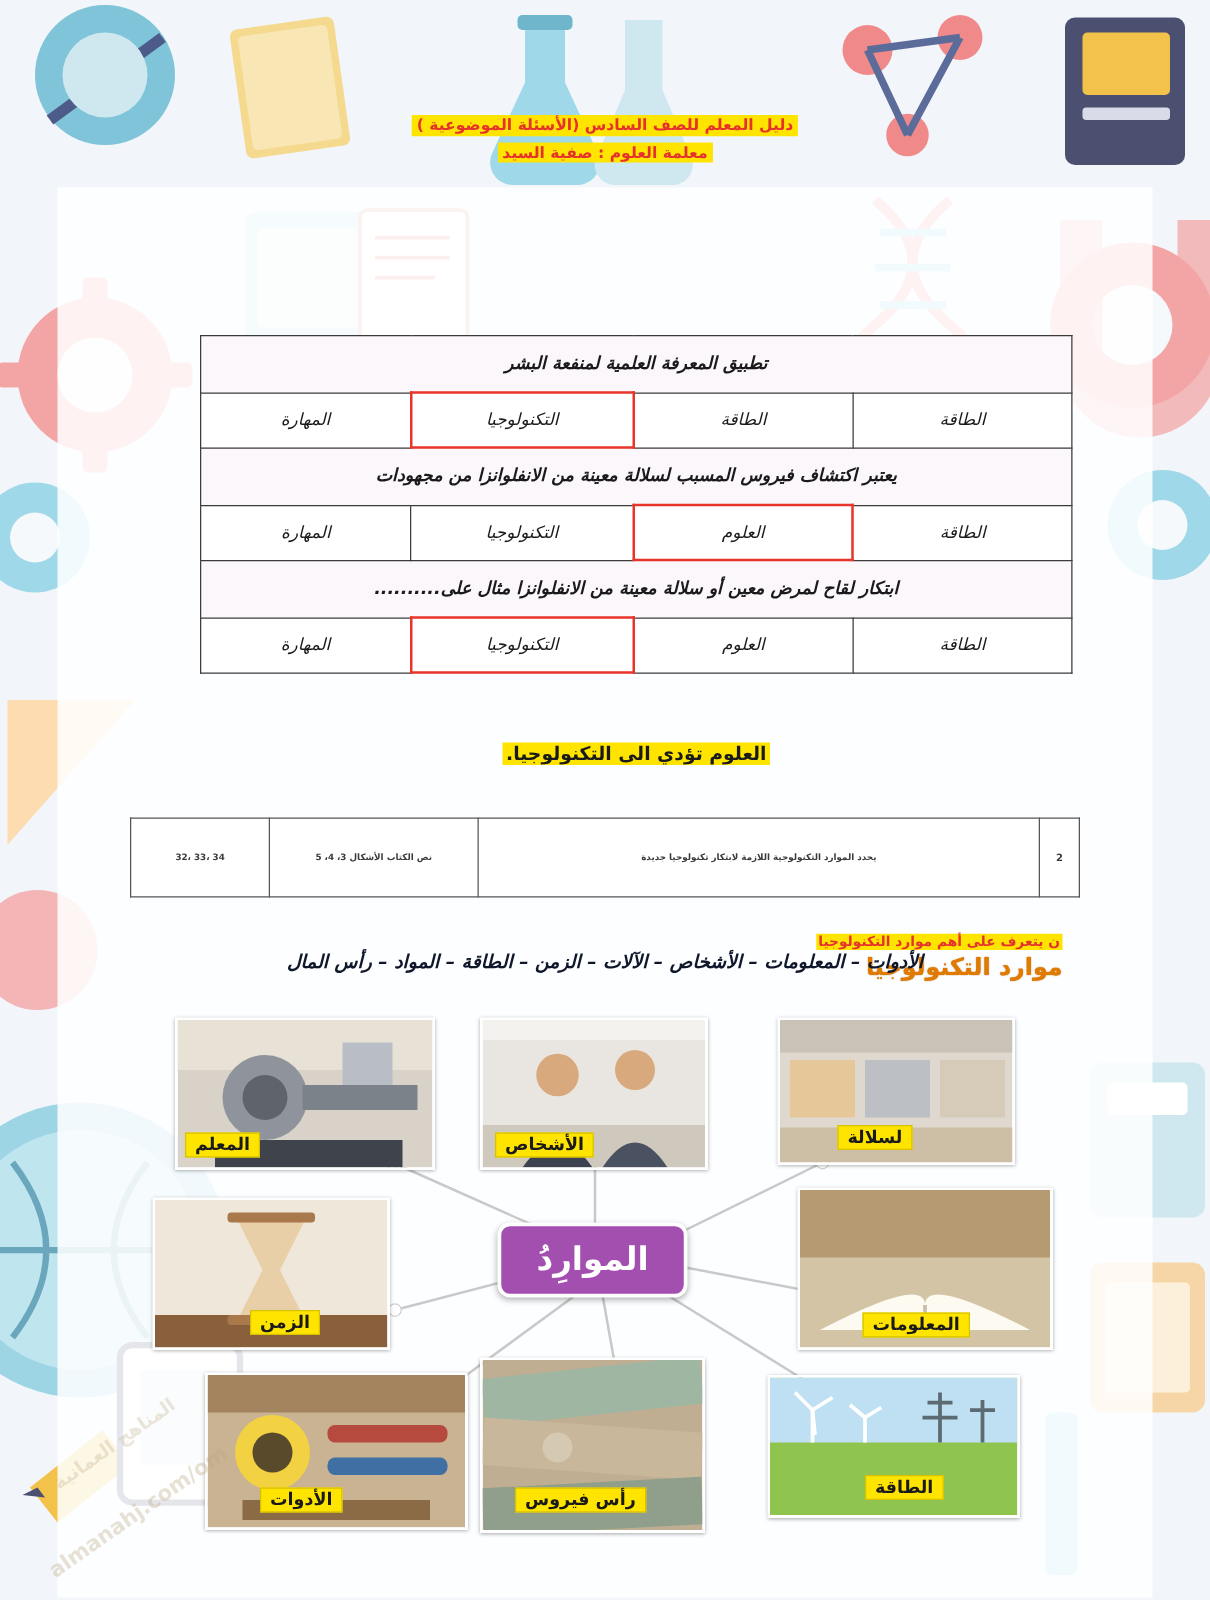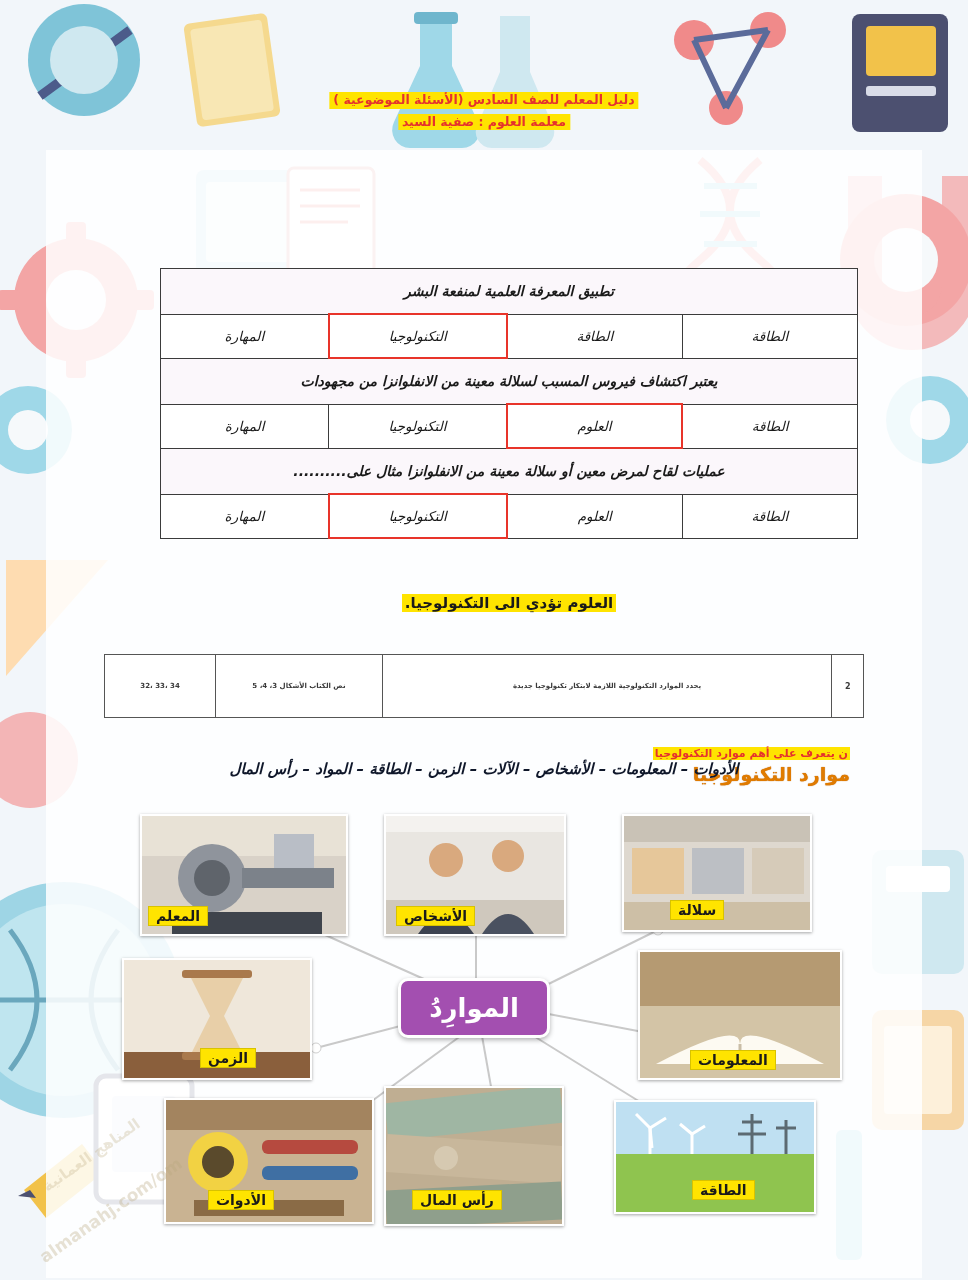--- a/index.html
+++ b/index.html
@@ -275,21 +275,21 @@
         <td class="qrow" colspan="4">يعتبر اكتشاف فيروس المسبب لسلالة معينة من الانفلوانزا من مجهودات</td>
       </tr>
       <tr>
         <td class="opt">الطاقة</td>
         <td class="opt answer">العلوم</td>
         <td class="opt">التكنولوجيا</td>
         <td class="label">المهارة</td>
       </tr>
 
       <tr>
-        <td class="qrow" colspan="4">عمليات لقاح لمرض معين أو سلالة معينة من الانفلوانزا مثال على..........</td>
+        <td class="qrow" colspan="4">ابتكار لقاح لمرض معين أو سلالة معينة من الانفلوانزا مثال على..........</td>
       </tr>
       <tr>
         <td class="opt">الطاقة</td>
         <td class="opt">العلوم</td>
         <td class="opt answer">التكنولوجيا</td>
         <td class="label">المهارة</td>
       </tr>
     </tbody>
   </table>
 
@@ -368,21 +368,21 @@
     <div class="node" style="left:576px;top:14px;width:186px;height:114px;">
       <svg class="ph" viewBox="0 0 186 114" xmlns="http://www.w3.org/2000/svg">
         <rect width="186" height="114" fill="#ded8cf"></rect>
         <rect x="0" y="0" width="186" height="26" fill="#c9c2b6"></rect>
         <rect x="8" y="32" width="52" height="46" fill="#e6c79a"></rect>
         <rect x="68" y="32" width="52" height="46" fill="#bcbfc4"></rect>
         <rect x="128" y="32" width="52" height="46" fill="#d6cbb9"></rect>
         <rect x="0" y="86" width="186" height="28" fill="#cdbfa6"></rect>
       </svg>
     </div>
-    <div class="cap" style="left:624px;top:100px;">سلالة</div>
+    <div class="cap" style="left:624px;top:100px;">لسلالة</div>
 
     <div class="node" style="left:76px;top:158px;width:186px;height:118px;">
       <svg class="ph" viewBox="0 0 186 118" xmlns="http://www.w3.org/2000/svg">
         <rect width="186" height="118" fill="#efe7da"></rect>
         <rect x="0" y="92" width="186" height="26" fill="#8a5f3c"></rect>
         <path d="M66 16 h54 l-20 40 20 40 h-54 l20 -40 z" fill="#e8cfa8"></path>
         <rect x="58" y="10" width="70" height="8" rx="3" fill="#a9794c"></rect>
         <rect x="58" y="92" width="70" height="8" rx="3" fill="#a9794c"></rect>
       </svg>
     </div>
@@ -413,21 +413,21 @@
 
     <div class="node" style="left:338px;top:286px;width:176px;height:136px;">
       <svg class="ph" viewBox="0 0 176 136" xmlns="http://www.w3.org/2000/svg">
         <rect width="176" height="136" fill="#bfae92"></rect>
         <rect x="0" y="6" width="176" height="38" fill="#9fb6a3" transform="rotate(-6 88 25)"></rect>
         <rect x="0" y="52" width="176" height="38" fill="#c8b79b" transform="rotate(4 88 71)"></rect>
         <rect x="0" y="98" width="176" height="38" fill="#8f9f8c" transform="rotate(-3 88 117)"></rect>
         <circle cx="60" cy="70" r="12" fill="#e0d6bf" opacity=".6"></circle>
       </svg>
     </div>
-    <div class="cap" style="left:366px;top:390px;">رأس المال</div>
+    <div class="cap" style="left:366px;top:390px;">رأس فيروس</div>
 
     <div class="node" style="left:568px;top:300px;width:198px;height:110px;">
       <svg class="ph" viewBox="0 0 198 110" xmlns="http://www.w3.org/2000/svg">
         <rect width="198" height="110" fill="#8fc44f"></rect>
         <rect x="0" y="0" width="198" height="52" fill="#bfe0f2"></rect>
         <g stroke="#ffffff" stroke-width="3" fill="none">
           <path d="M34 52 v-26"></path>
             <path d="M34 26 l-14 -14"></path>
             <path d="M34 26 l16 -10"></path>
             <path d="M34 26 l2 20"></path>

